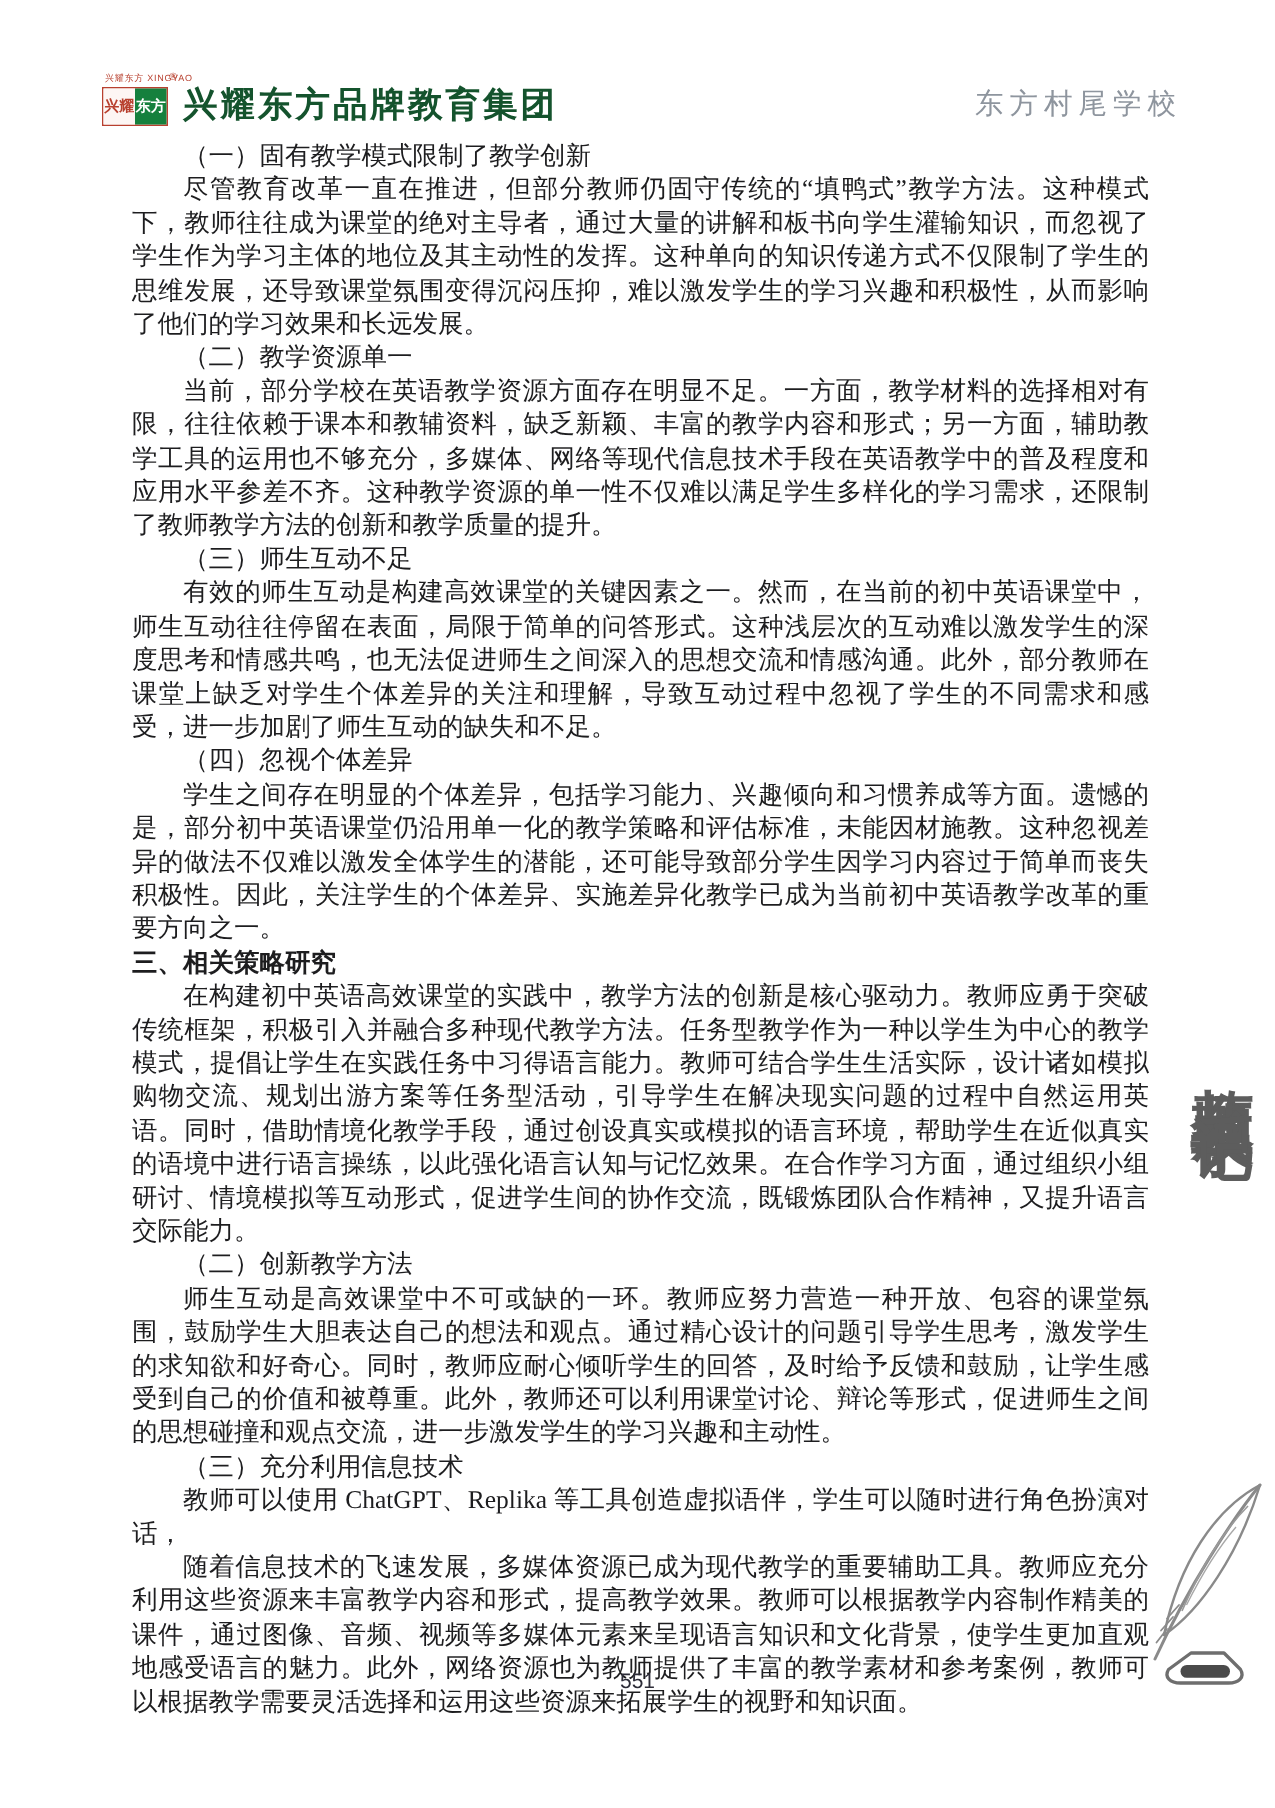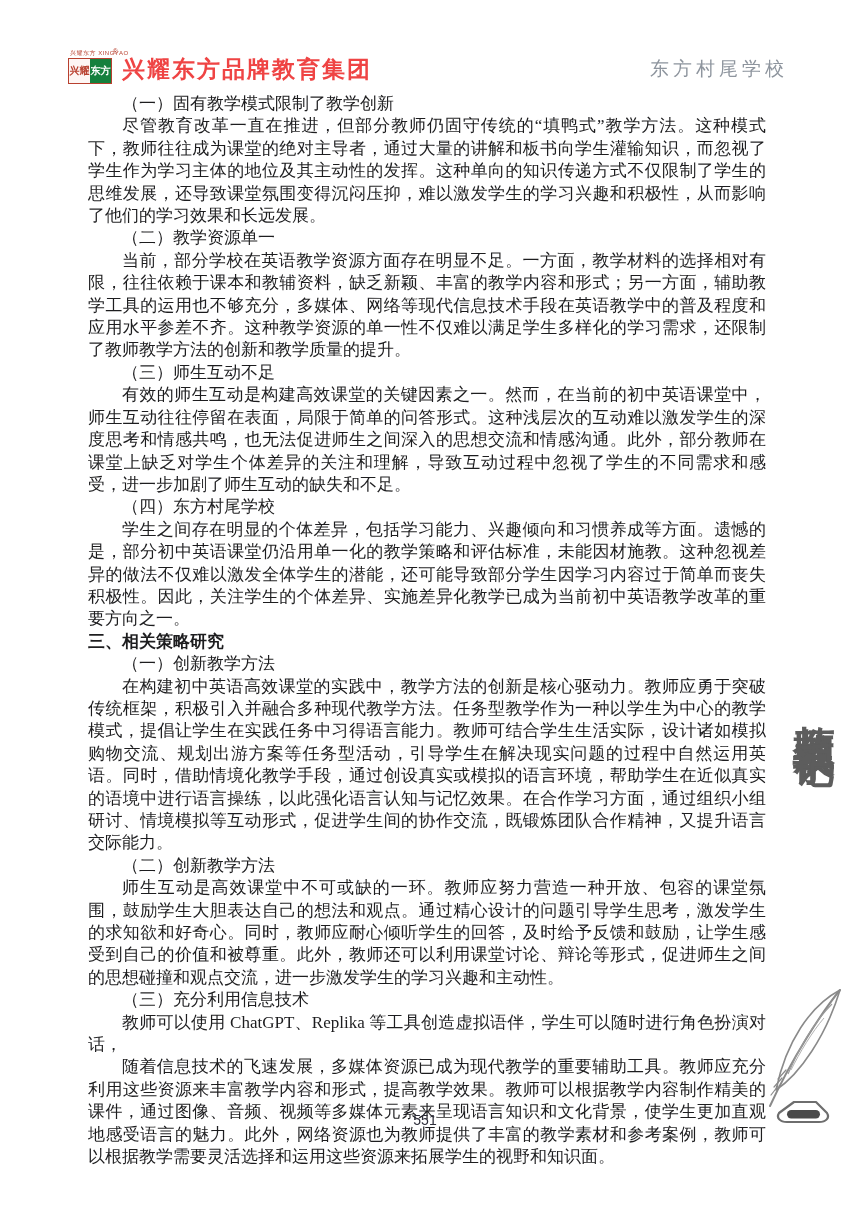--- a/index.html
+++ b/index.html
@@ -33,21 +33,21 @@
   }
   .logo-cell-a{
     flex:1;display:flex;align-items:center;justify-content:center;
     color:#b8402f;font-size:10px;font-weight:bold;background:#fdf6f4;
   }
   .logo-cell-b{
     flex:1;display:flex;align-items:center;justify-content:center;
     color:#ffffff;font-size:10px;font-weight:bold;background:#15803d;
   }
   .brand-title{
-    font-size:23px;font-weight:bold;color:#ef4444;letter-spacing:2px;
+    font-size:23px;font-weight:bold;color:#14532d;letter-spacing:2px;
     white-space:nowrap;
   }
   .school-name{
     font-size:19px;color:#8e959e;letter-spacing:4px;white-space:nowrap;
     font-weight:500;
   }
   
   .doc-body{
     position:absolute;top:93px;left:88px;width:678px;
     font-size:17px;line-height:22.4px;color:#1d1d1f;
@@ -95,24 +95,23 @@
     <div class="school-name">东方村尾学校</div>
   </div>
 
   <div class="doc-body">
       <p class="sub">（一）固有教学模式限制了教学创新</p>
       <p class="para">尽管教育改革一直在推进，但部分教师仍固守传统的“填鸭式”教学方法。这种模式下，教师往往成为课堂的绝对主导者，通过大量的讲解和板书向学生灌输知识，而忽视了学生作为学习主体的地位及其主动性的发挥。这种单向的知识传递方式不仅限制了学生的思维发展，还导致课堂氛围变得沉闷压抑，难以激发学生的学习兴趣和积极性，从而影响了他们的学习效果和长远发展。</p>
       <p class="sub">（二）教学资源单一</p>
       <p class="para">当前，部分学校在英语教学资源方面存在明显不足。一方面，教学材料的选择相对有限，往往依赖于课本和教辅资料，缺乏新颖、丰富的教学内容和形式；另一方面，辅助教学工具的运用也不够充分，多媒体、网络等现代信息技术手段在英语教学中的普及程度和应用水平参差不齐。这种教学资源的单一性不仅难以满足学生多样化的学习需求，还限制了教师教学方法的创新和教学质量的提升。</p>
       <p class="sub">（三）师生互动不足</p>
       <p class="para">有效的师生互动是构建高效课堂的关键因素之一。然而，在当前的初中英语课堂中，师生互动往往停留在表面，局限于简单的问答形式。这种浅层次的互动难以激发学生的深度思考和情感共鸣，也无法促进师生之间深入的思想交流和情感沟通。此外，部分教师在课堂上缺乏对学生个体差异的关注和理解，导致互动过程中忽视了学生的不同需求和感受，进一步加剧了师生互动的缺失和不足。</p>
-      <p class="sub">（四）东方村尾学校</p>
+      <p class="sub">（四）忽视个体差异</p>
       <p class="para">学生之间存在明显的个体差异，包括学习能力、兴趣倾向和习惯养成等方面。遗憾的是，部分初中英语课堂仍沿用单一化的教学策略和评估标准，未能因材施教。这种忽视差异的做法不仅难以激发全体学生的潜能，还可能导致部分学生因学习内容过于简单而丧失积极性。因此，关注学生的个体差异、实施差异化教学已成为当前初中英语教学改革的重要方向之一。</p>
       <p class="h1">三、相关策略研究</p>
-      <p class="sub">（一）创新教学方法</p>
       <p class="para">在构建初中英语高效课堂的实践中，教学方法的创新是核心驱动力。教师应勇于突破传统框架，积极引入并融合多种现代教学方法。任务型教学作为一种以学生为中心的教学模式，提倡让学生在实践任务中习得语言能力。教师可结合学生生活实际，设计诸如模拟购物交流、规划出游方案等任务型活动，引导学生在解决现实问题的过程中自然运用英语。同时，借助情境化教学手段，通过创设真实或模拟的语言环境，帮助学生在近似真实的语境中进行语言操练，以此强化语言认知与记忆效果。在合作学习方面，通过组织小组研讨、情境模拟等互动形式，促进学生间的协作交流，既锻炼团队合作精神，又提升语言交际能力。</p>
       <p class="sub">（二）创新教学方法</p>
       <p class="para">师生互动是高效课堂中不可或缺的一环。教师应努力营造一种开放、包容的课堂氛围，鼓励学生大胆表达自己的想法和观点。通过精心设计的问题引导学生思考，激发学生的求知欲和好奇心。同时，教师应耐心倾听学生的回答，及时给予反馈和鼓励，让学生感受到自己的价值和被尊重。此外，教师还可以利用课堂讨论、辩论等形式，促进师生之间的思想碰撞和观点交流，进一步激发学生的学习兴趣和主动性。</p>
       <p class="sub">（三）充分利用信息技术</p>
       <p class="para">教师可以使用 ChatGPT、Replika 等工具创造虚拟语伴，学生可以随时进行角色扮演对话，</p>
       <p class="para">随着信息技术的飞速发展，多媒体资源已成为现代教学的重要辅助工具。教师应充分利用这些资源来丰富教学内容和形式，提高教学效果。教师可以根据教学内容制作精美的课件，通过图像、音频、视频等多媒体元素来呈现语言知识和文化背景，使学生更加直观地感受语言的魅力。此外，网络资源也为教师提供了丰富的教学素材和参考案例，教师可以根据教学需要灵活选择和运用这些资源来拓展学生的视野和知识面。</p>
     </div>
 
   <div class="side-note">教师成长手记</div>
 

